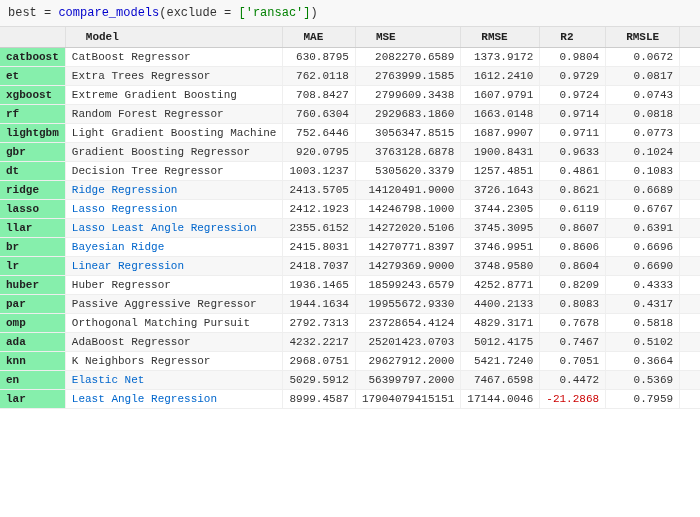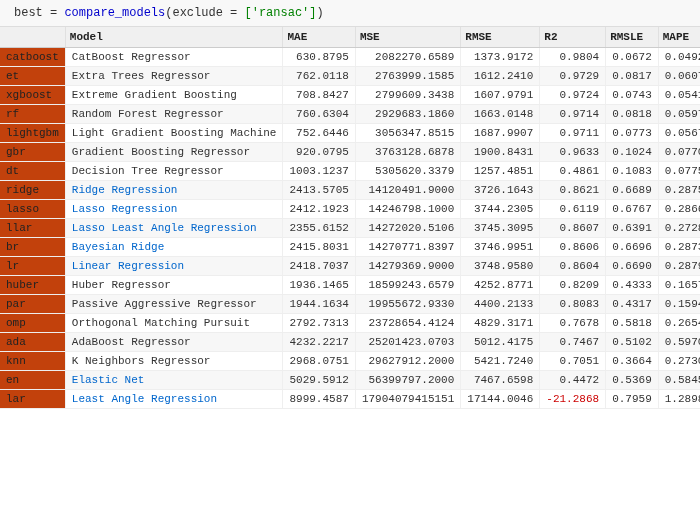--- a/index.html
+++ b/index.html
@@ -5,37 +5,37 @@
     * { margin: 0; padding: 0; box-sizing: border-box; }
     body {
       font-family: 'Courier New', Courier, monospace;
       font-size: 12px;
       background: #fff;
       width: 700px;
       min-height: 517px;
     }
     .code-header {
       background: #f8f8f8;
-      padding: 6px 14px;
+      padding: 6px 8px;
       border-bottom: 1px solid #ddd;
       color: #333;
       font-size: 12px;
     }
     .code-header .keyword { color: #0000cc; }
     .code-header .string { color: #008000; }
     table {
       width: 100%;
       border-collapse: collapse;
       font-size: 11px;
     }
     thead tr {
       background: #f0f0f0;
     }
     thead th {
-      padding: 4px 4px;
+      padding: 4px 20px;
       text-align: left;
       font-weight: bold;
       border-bottom: 1px solid #ccc;
       border-right: 1px solid #e0e0e0;
       white-space: nowrap;
       color: #222;
     }
     thead th:first-child {
       background: #f0f0f0;
     }
@@ -46,23 +46,23 @@
       background: #f7f7f7;
     }
     td {
       padding: 3px 6px;
       border-bottom: 1px solid #eee;
       border-right: 1px solid #efefef;
       white-space: nowrap;
       color: #333;
     }
     td.row-key {
-      font-weight: normal;
+      font-weight: bold;
       color: #222;
-      background: #c2410c;
+      background: #86efac;
     }
     td.model-name {
       color: #0066cc;
     }
     td.model-name.black {
       color: #333;
     }
     td.num {
       text-align: right;
       font-size: 11px;

